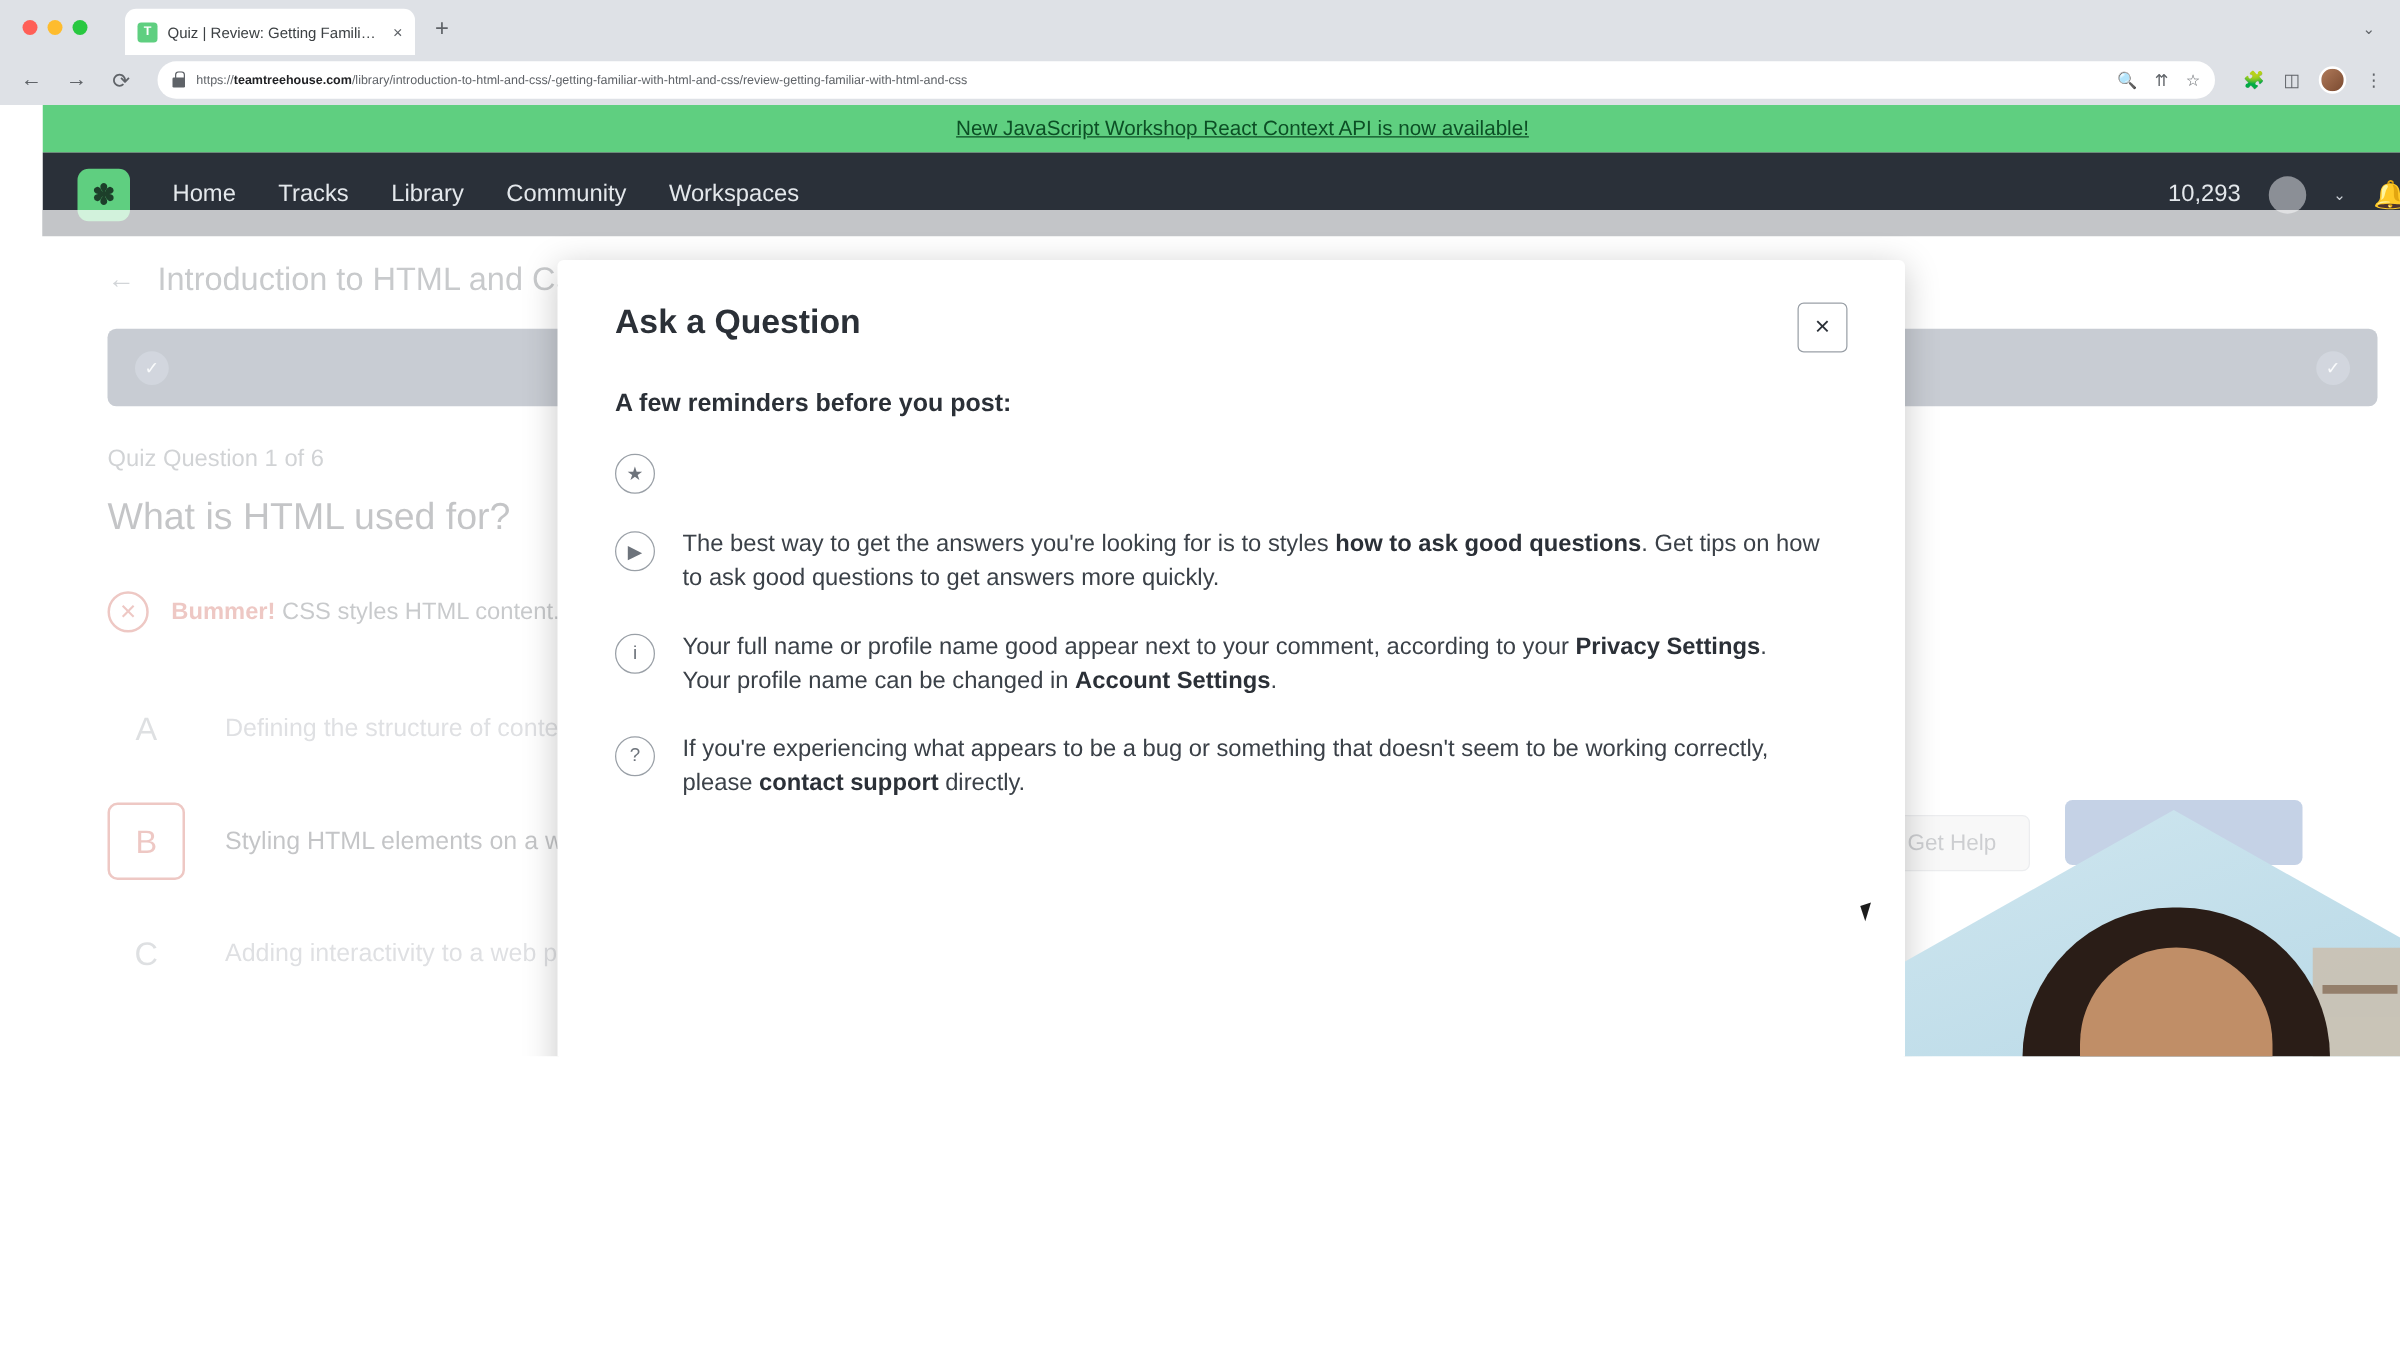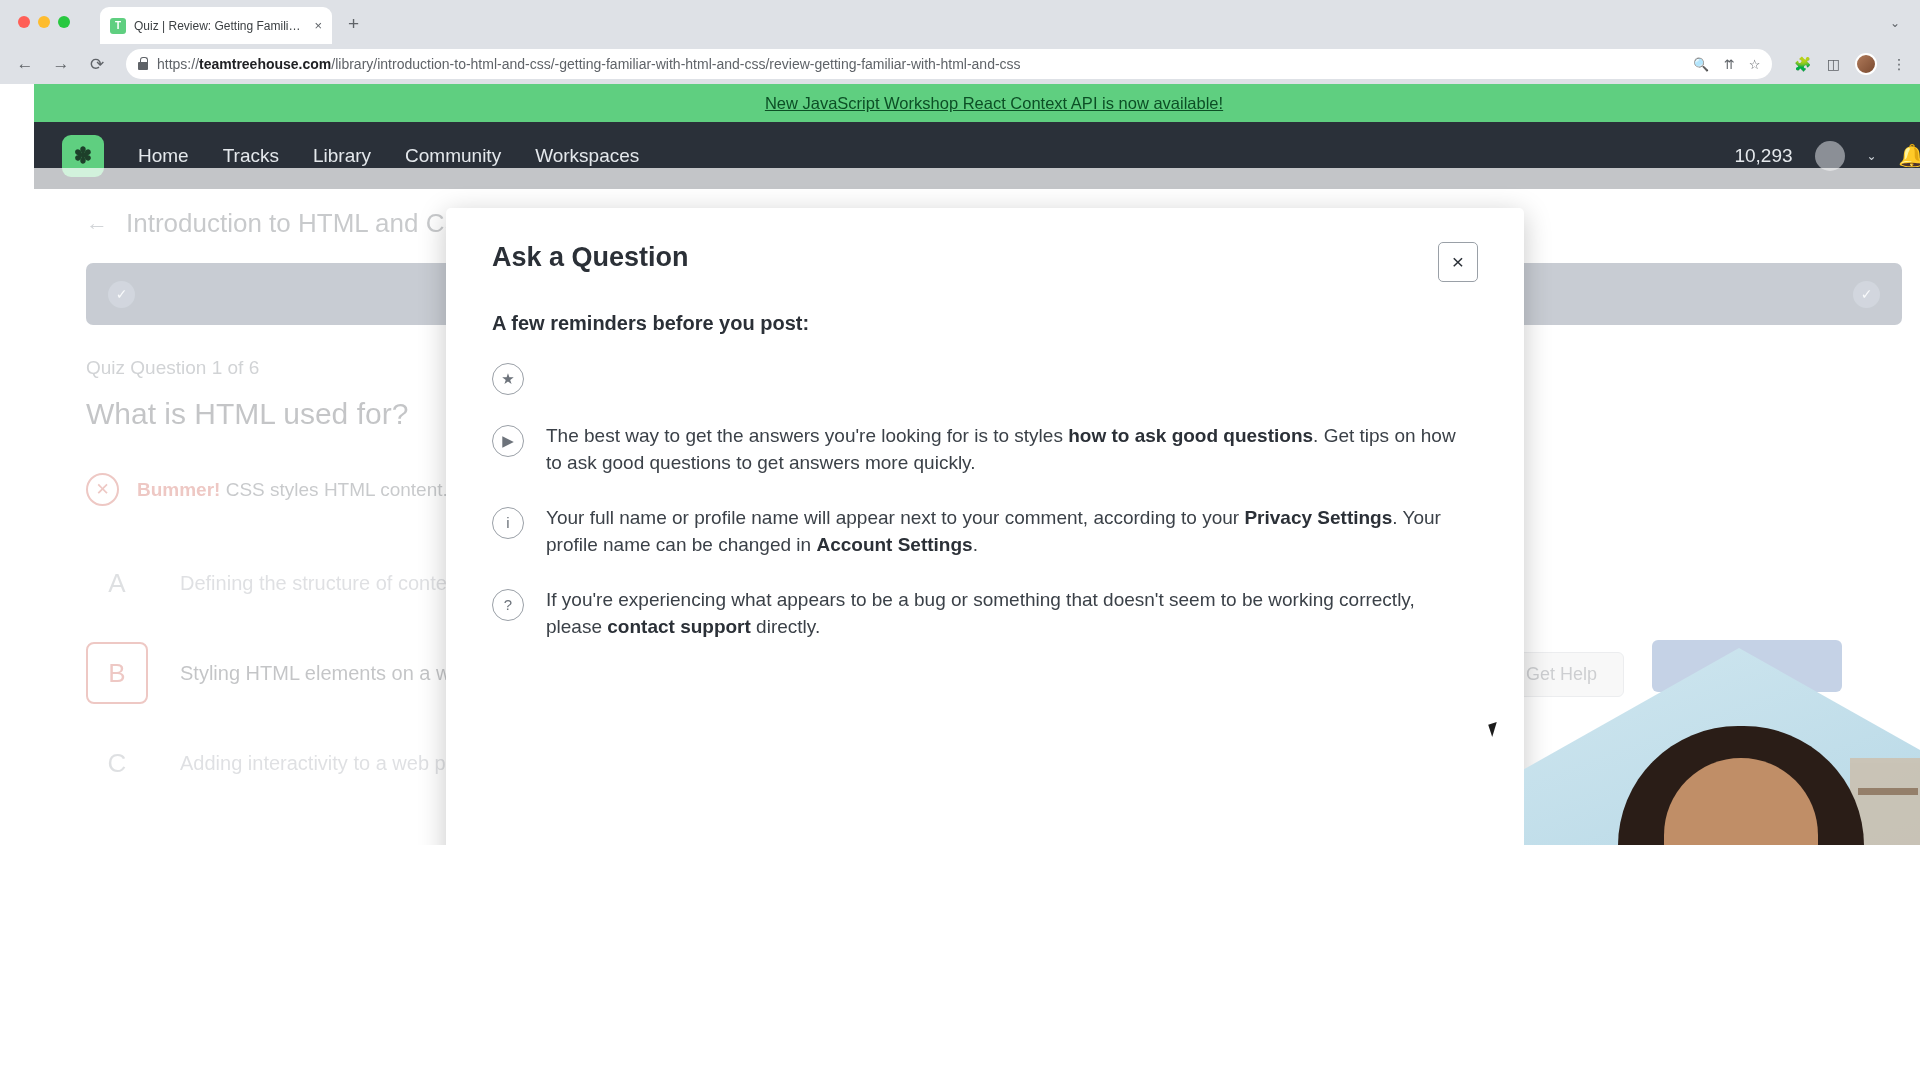--- a/index.html
+++ b/index.html
@@ -62,21 +62,21 @@
   }
   .lock {
     width: 10px; height: 8px; background: #5f6368; border-radius: 1px;
     position: relative; margin-top: 3px;
   }
   .lock::before {
     content: ""; position: absolute; left: 2px; top: -5px;
     width: 6px; height: 6px; border: 1.6px solid #5f6368;
     border-bottom: none; border-radius: 3px 3px 0 0;
   }
-  .url { font-size: 14px; color: #5f6368; white-space: nowrap; text-align: right; }
+  .url { font-size: 10px; color: #5f6368; white-space: nowrap; text-align: right; }
   .url b { color: #202124; font-weight: 600; }
   .omni-icons { margin-left: auto; display: flex; gap: 14px; align-items: center; }
   .omni-icons span { font-size: 13px; color: #5f6368; cursor: pointer; }
   .tb-right { display: flex; align-items: center; gap: 15px; padding-left: 4px; }
   .tb-right span { font-size: 14px; color: #5f6368; cursor: pointer; }
   .avatar-chrome {
     width: 22px; height: 22px; border-radius: 50%;
     background: linear-gradient(135deg,#b07a5a,#7a4a30);
     border: 2px solid #fff;
   }
@@ -385,21 +385,21 @@
         <div class="rem-list" id="rem-list">
             <div class="rem">
               <div class="rem-icon">★</div>
             </div>
             <div class="rem">
               <div class="rem-icon">▶</div>
               <div class="rem-text"><span>The best way to get the answers you're looking for is to styles </span><b>how to ask good questions</b><span>. Get tips on how to ask good questions to get answers more quickly.</span></div>
             </div>
             <div class="rem">
               <div class="rem-icon">i</div>
-              <div class="rem-text"><span>Your full name or profile name will appear next to your comment, according to your </span><b>Privacy Settings</b><span>. Your profile name can be changed in </span><b>Account Settings</b><span>.</span></div>
+              <div class="rem-text"><span>Your full name or profile name good appear next to your comment, according to your </span><b>Privacy Settings</b><span>. Your profile name can be changed in </span><b>Account Settings</b><span>.</span></div>
             </div>
             <div class="rem">
               <div class="rem-icon">?</div>
               <div class="rem-text"><span>If you're experiencing what appears to be a bug or something that doesn't seem to be working correctly, please </span><b>contact support</b><span> directly.</span></div>
             </div>
           </div>
       </div>
     </div>
 
     <div class="cam">

